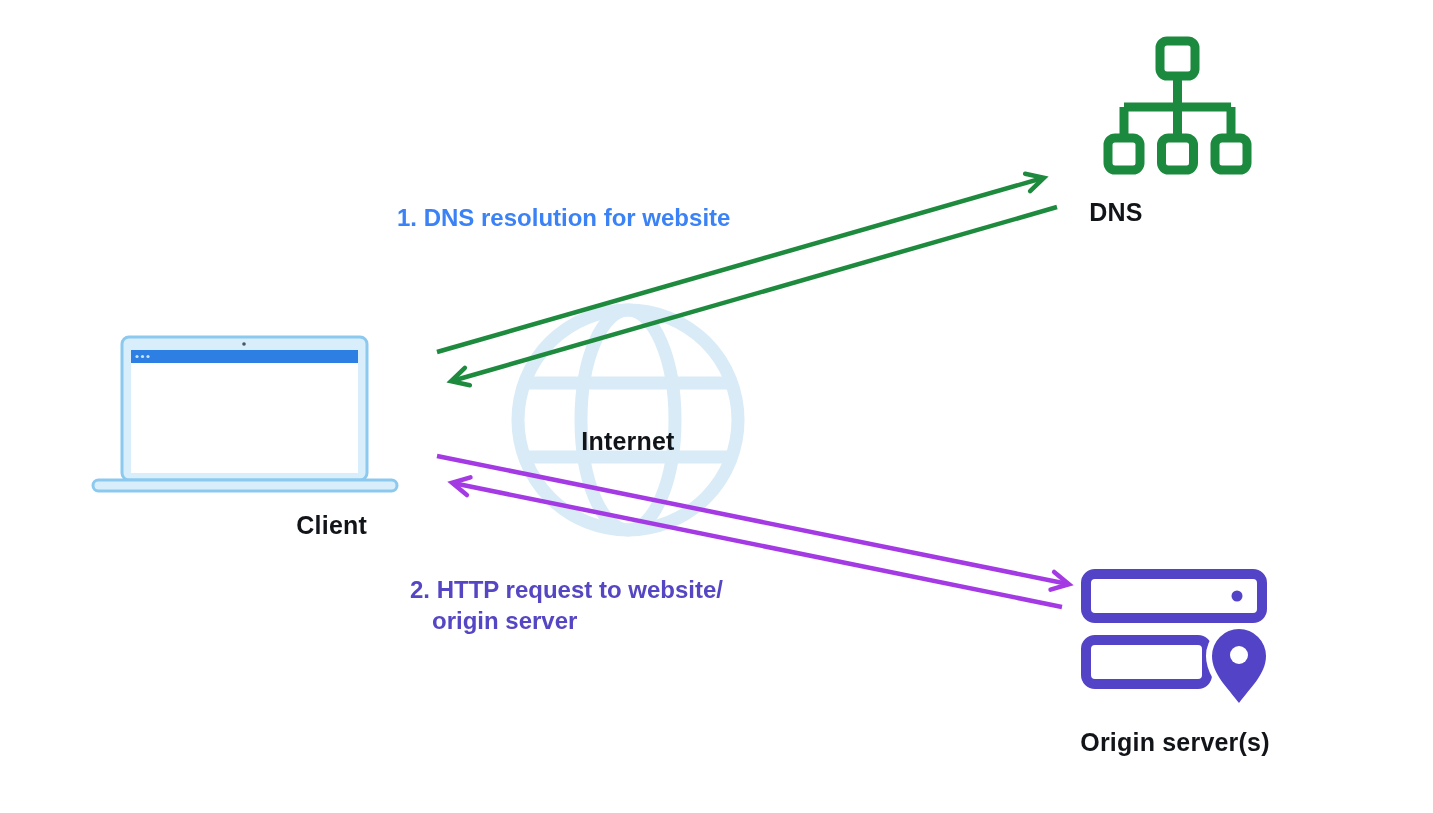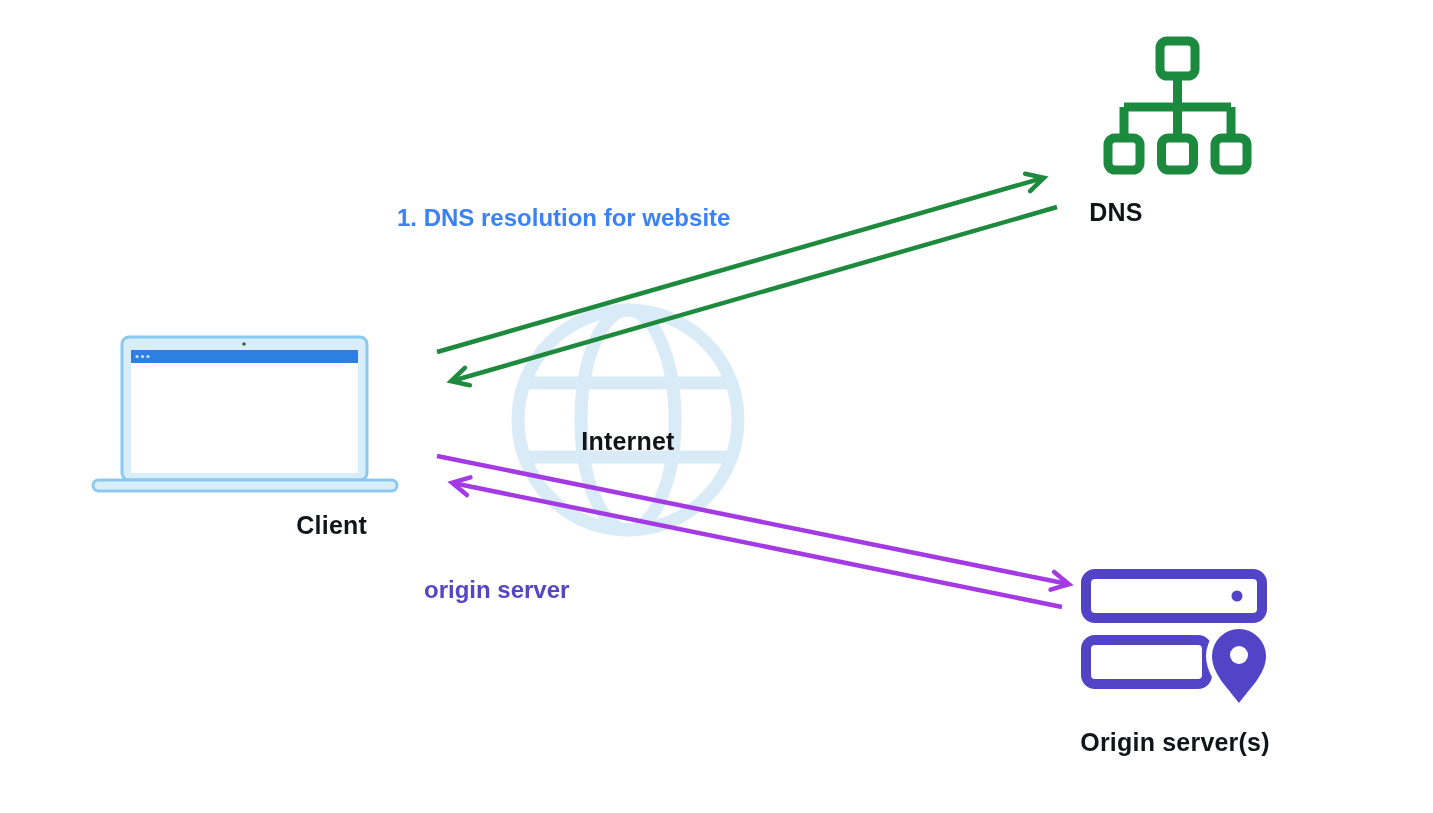--- a/index.html
+++ b/index.html
@@ -32,21 +32,21 @@
   .annotation {
     position: absolute;
     font-weight: 700;
     font-size: 24px;
     z-index: 5;
     line-height: 31px;
     white-space: nowrap;
   }
   .annotation-green { color: #3b82f6; }
   .annotation-purple { color: #5546c4; }
-  .annotation-purple .line2 { margin-left: 14px; }
+  .annotation-purple .line2 { margin-left: 22px; }
 </style>
 </head>
 <body>
 
 <div id="stage">
 
   <svg id="diagram-svg" width="1433" height="813" viewBox="0 0 1433 813">
     <defs>
       <marker id="ah-green" markerUnits="userSpaceOnUse" markerWidth="28" markerHeight="28" viewBox="0 0 28 28" refX="21" refY="14" orient="auto">
         <path d="M5 5 L22 14 L5 23" fill="none" stroke="#1d8a3e" stroke-width="4.5" stroke-linecap="round" stroke-linejoin="miter"></path>
@@ -111,16 +111,17 @@
 
   <div class="label" style="left:528px; top:407px; width:200px;margin-top:20px;">Internet</div>
 
   <div class="label" style="left:1036px; top:198px; width:160px;">DNS</div>
 
   <div class="label" style="left:1025px; top:728px; width:300px;">Origin server(s)</div>
 
   <div class="annotation annotation-green" style="left:397px; top:202px;">1. DNS resolution for website</div>
 
   <div class="annotation annotation-purple" style="left:410px; top:574px;">
+    <div class="line1">2. HTTP request to website/</div>
     <div class="line2">origin server</div>
   </div>
 
 </div>
 
 </body></html>

